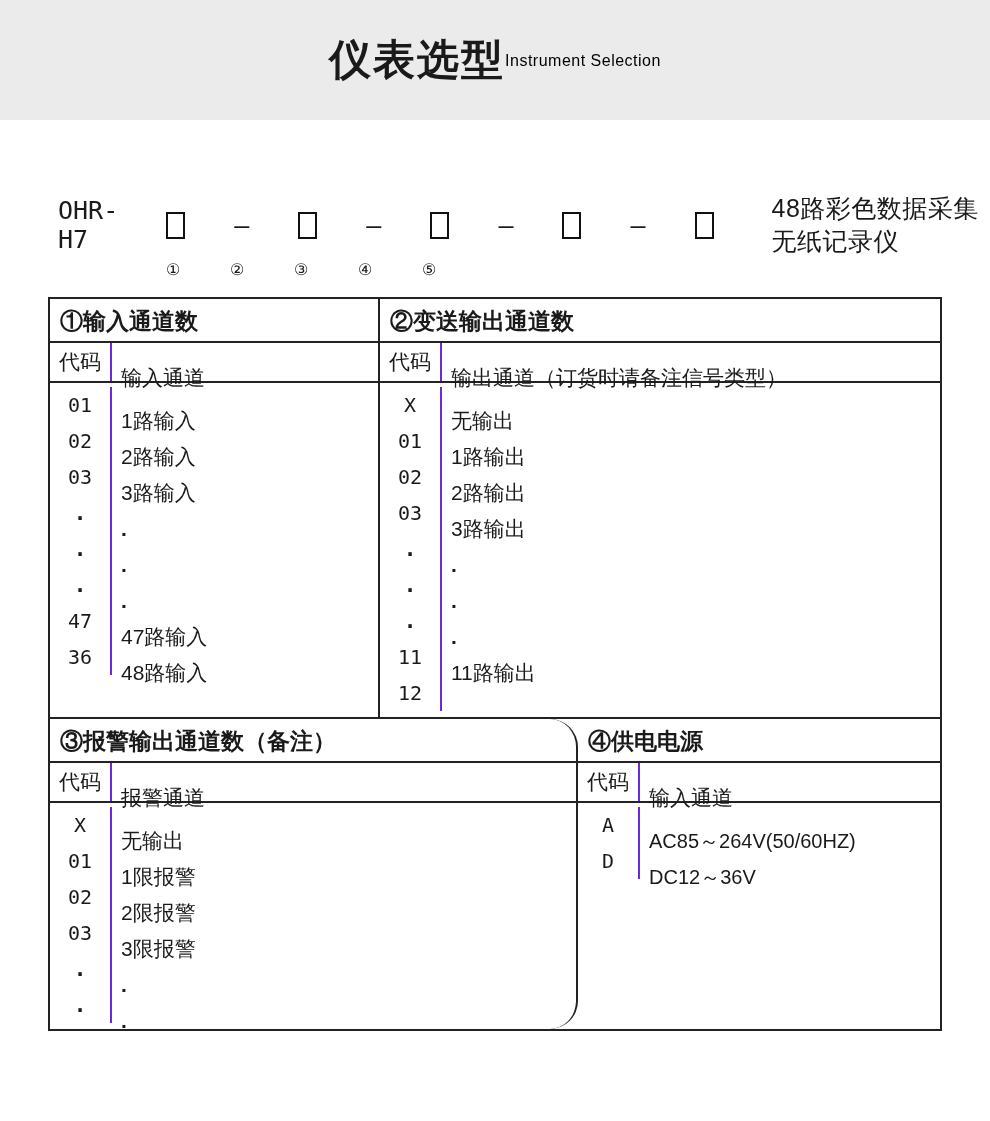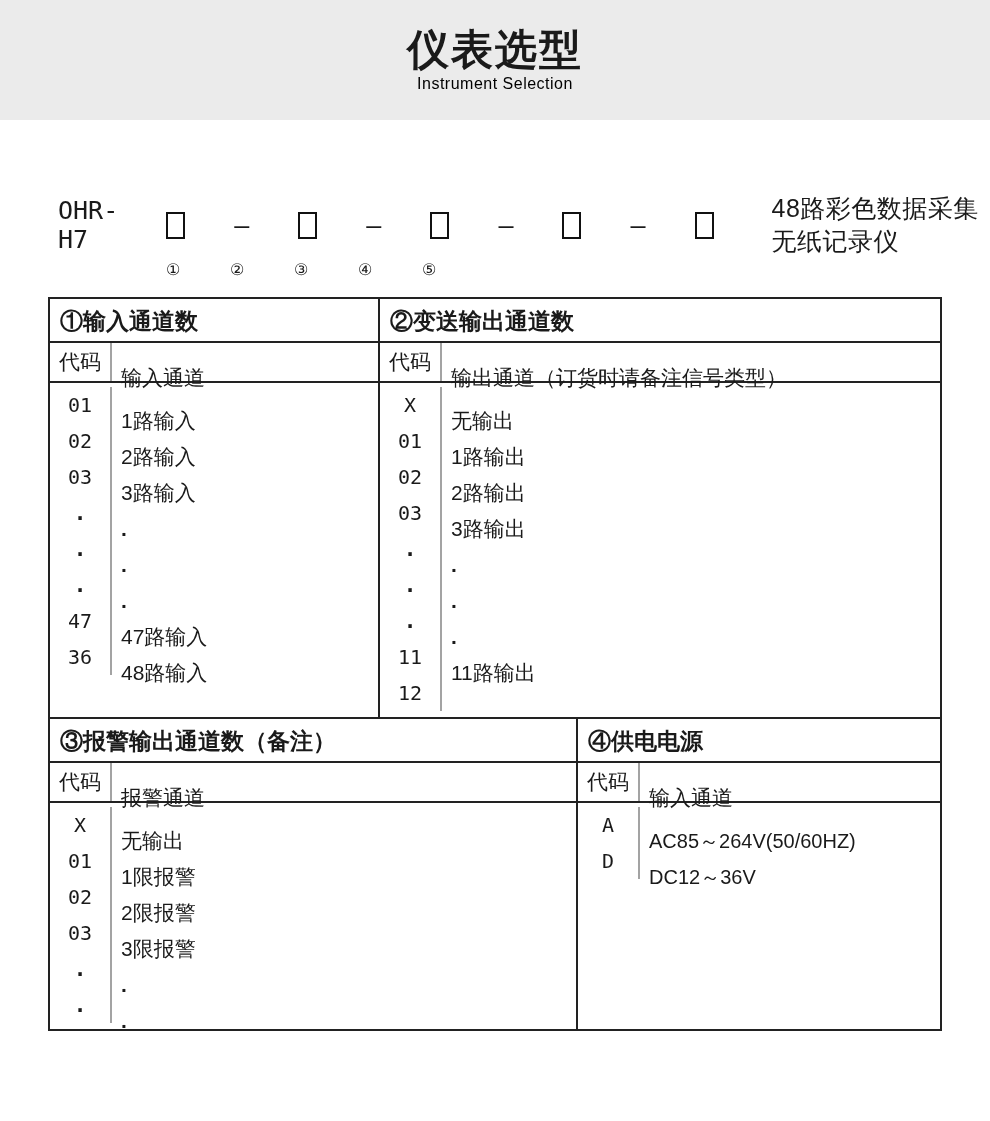--- a/index.html
+++ b/index.html
@@ -14,21 +14,21 @@
     color: #1a1a1a;
     overflow: hidden;
   }
 
   
   .banner {
     width: 990px;
     height: 120px;
     background: #ebebeb;
     display: flex;
-    flex-direction: column;
+    flex-direction: row;
     align-items: center;
     justify-content: center;
     box-sizing: border-box;
   }
   .banner-title-cn {
     font-size: 42px;
     font-weight: bold;
     letter-spacing: 2px;
     color: #1a1a1a;
     line-height: 1.1;
@@ -103,21 +103,21 @@
   }
   .col-left {
     width: 330px;
     box-sizing: border-box;
     border-right: 2px solid #222;
   }
   .col-right {
     flex: 1;
     box-sizing: border-box;
   }
-  .block2 .col-left { width: 528px; }
+  .block2 .col-left { width: 528px; border-radius: 28px; }
 
   .sec-head {
     font-size: 23px;
     font-weight: bold;
     padding: 7px 8px 12px 10px;
     border-bottom: 2px solid #222;
     box-sizing: border-box;
     height: 44px;
     white-space: nowrap;
     overflow: hidden;
@@ -126,21 +126,21 @@
     display: flex;
     border-bottom: 2px solid #222;
     box-sizing: border-box;
     height: 40px;
     align-items: stretch;
   }
   .sub-head .code-cell,
   .row .code-cell {
     width: 62px;
     min-width: 62px;
-    border-right: 2px solid #a3a3a3;
+    border-right: 2px solid #6d28d9;
     box-sizing: border-box;
     text-align: center;
     display: flex;
     align-items: center;
     justify-content: center;
   }
   .sub-head .desc-cell,
   .row .desc-cell {
     flex: 1;
     box-sizing: border-box;

